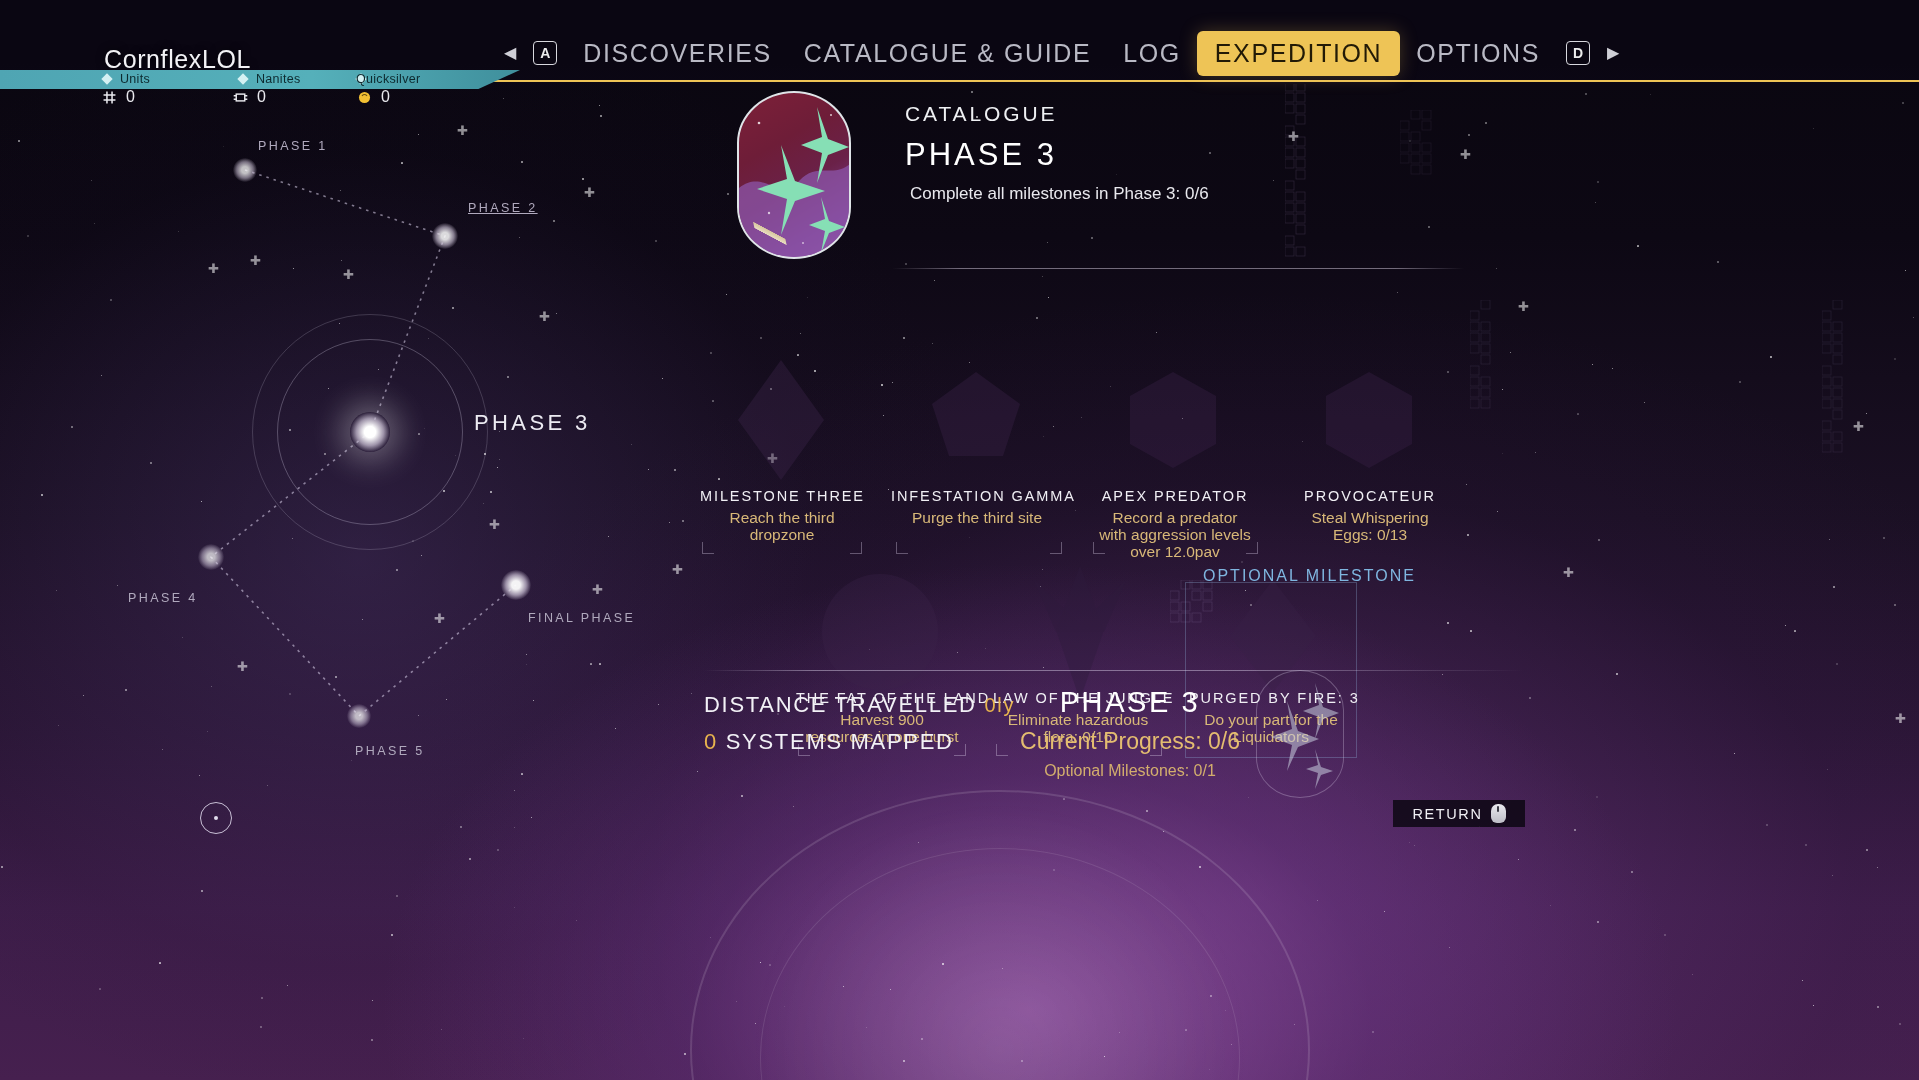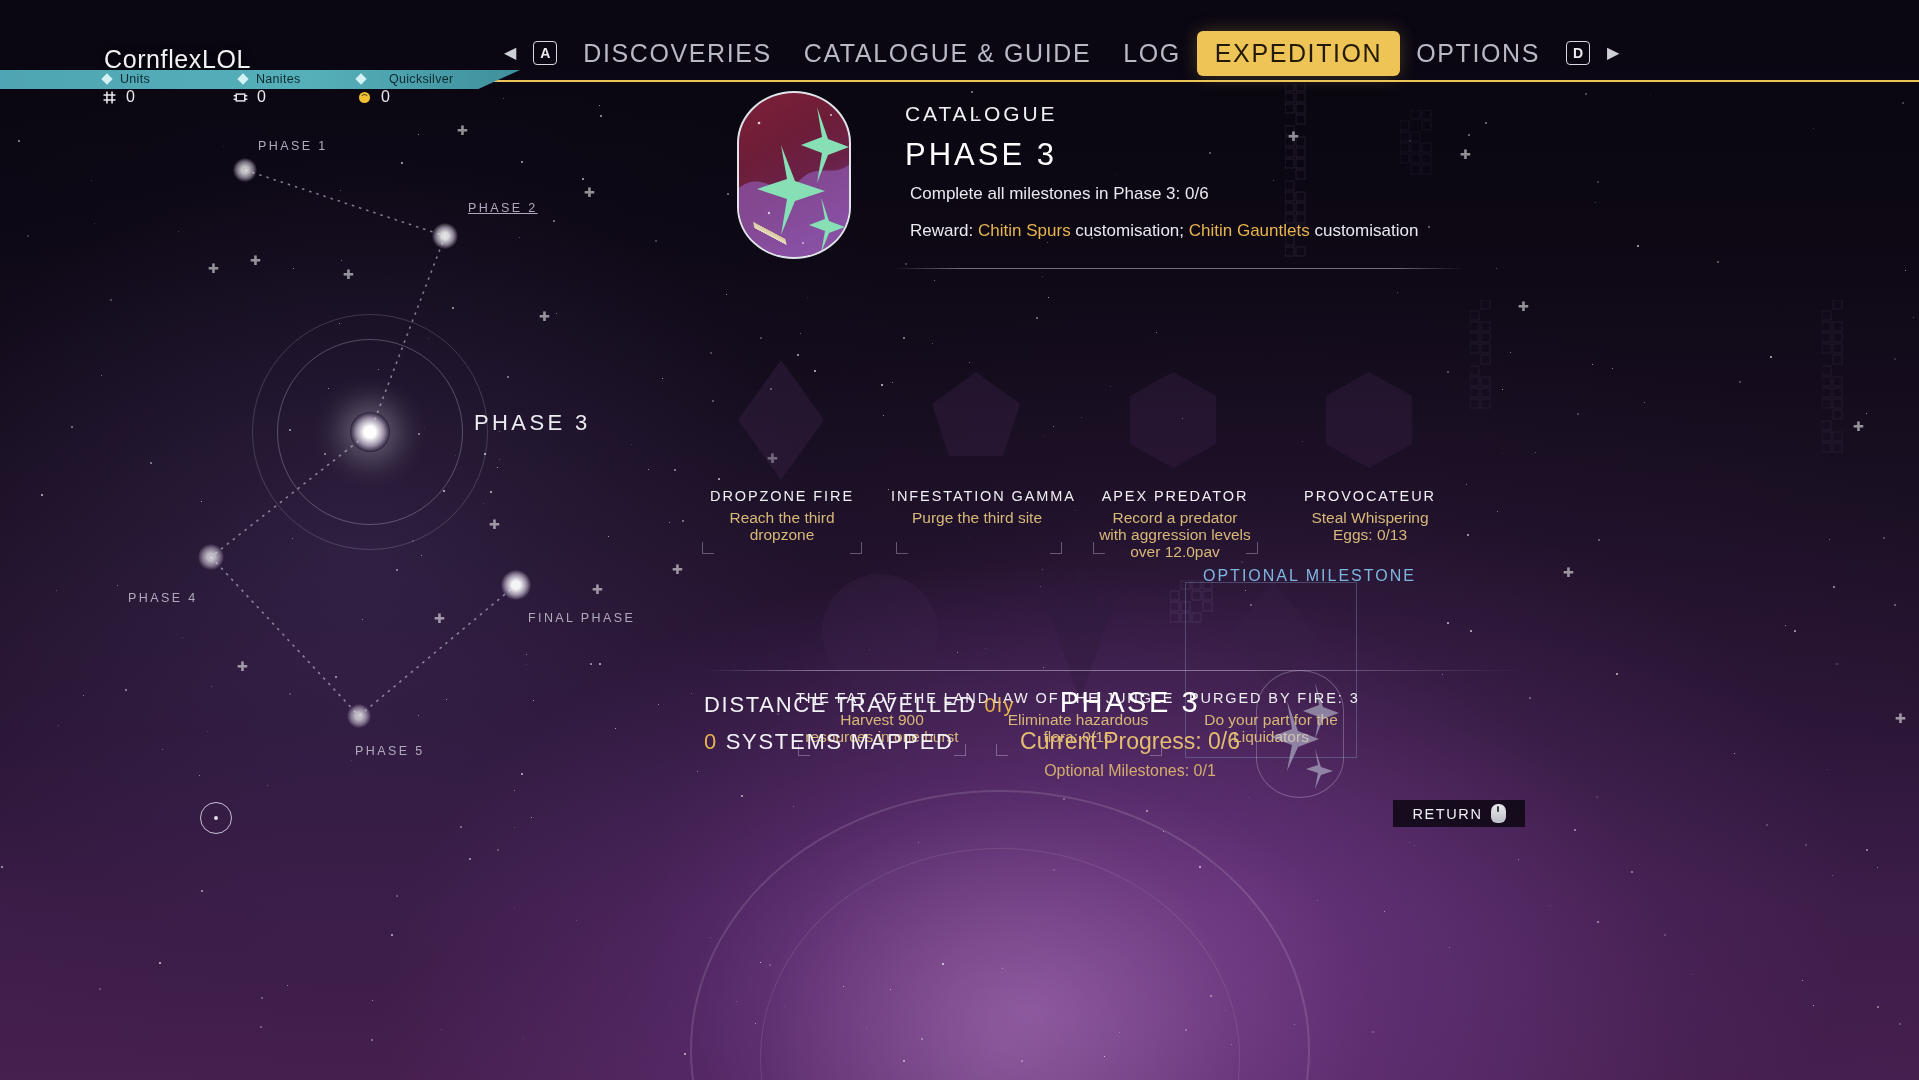--- a/index.html
+++ b/index.html
@@ -648,41 +648,38 @@
         <circle cx="30" cy="120" r="1.2" fill="#fff" opacity=".7"></circle>
         <circle cx="64" cy="150" r="1" fill="#fff" opacity=".6"></circle>
       </svg>
       <div class="rocket"></div>
     </div>
 
     <div class="mile-kicker">CATALOGUE</div>
     <div class="mile-title">PHASE 3</div>
     <div class="mile-desc">Complete all milestones in Phase 3: 0/6</div>
 
-    <div class="mile-reward">
-      <span>Reward: </span><span class="gold">Chitin Spurs</span><span> customisation; </span><span class="gold">Chitin Gauntlets</span><span> customisation</span>
-    </div>
 
     <div class="panel-hr"></div>
 
     <div class="tiles">
 
       <svg width="1219" height="520" style="position:absolute;left:0;top:0;opacity:.45;">
         <polygon points="81,80 124,140 81,200 38,140" fill="rgba(60,36,74,.85)"></polygon>
         <polygon points="276,92 320,124 303,176 249,176 232,124" fill="rgba(58,34,72,.85)"></polygon>
         <polygon points="473,92 516,116 516,164 473,188 430,164 430,116" fill="rgba(56,33,70,.85)"></polygon>
         <polygon points="669,92 712,116 712,164 669,188 626,164 626,116" fill="rgba(56,33,70,.85)"></polygon>
         <circle cx="180" cy="352" r="58" fill="rgba(60,36,74,.70)"></circle>
         <path d="M380,286 L404,350 L380,420 L356,350 Z" fill="rgba(46,27,60,.9)"></path>
         <path d="M334,300 L380,344 L426,300 L404,352 L356,352 Z" fill="rgba(46,27,60,.9)"></path>
         <polygon points="573,300 616,356 573,412 530,356" fill="rgba(56,33,70,.8)"></polygon>
       </svg>
 
       <div class="tile" style="left:0px;top:208px;width:164px;">
-        <div class="tile-name">DROPZONE FIRE</div>
+        <div class="tile-name">MILESTONE THREE</div>
         <div class="tile-desc" style="white-space:pre-line;">Reach the third
 dropzone</div>
       </div>
       <div class="tile" style="left:191px;top:208px;width:172px;">
         <div class="tile-name">INFESTATION GAMMA</div>
         <div class="tile-desc" style="white-space:pre-line;">Purge the third site</div>
       </div>
       <div class="tile" style="left:390px;top:208px;width:170px;">
         <div class="tile-name">APEX PREDATOR</div>
         <div class="tile-desc" style="white-space:pre-line;">Record a predator
@@ -774,21 +771,21 @@
     <div class="navline"></div>
   </div>
 
   <div class="curbar"></div>
   <div class="curbar-labels">
     <span class="cur-dot" style="left:103px;"></span>
     <span class="cur-label" style="left:120px;">Units</span>
     <span class="cur-dot" style="left:239px;"></span>
     <span class="cur-label" style="left:256px;">Nanites</span>
     <span class="cur-dot" style="left:357px;"></span>
-    <span class="cur-label" style="left:389px;">Quicksilver</span>
+    <span class="cur-label" style="left:356px;">Quicksilver</span>
   </div>
   <div class="cur-values">
     <span class="cur-val" style="left:101px;">
       <svg class="cur-icon" viewBox="0 0 20 20">
         <path d="M3 7 H17 M3 13 H17 M7 3 V17 M13 3 V17" stroke="#e9e9ee" stroke-width="1.8" fill="none"></path>
       </svg>
       <span>0</span>
     </span>
     <span class="cur-val" style="left:232px;">
       <svg class="cur-icon" viewBox="0 0 20 20">

